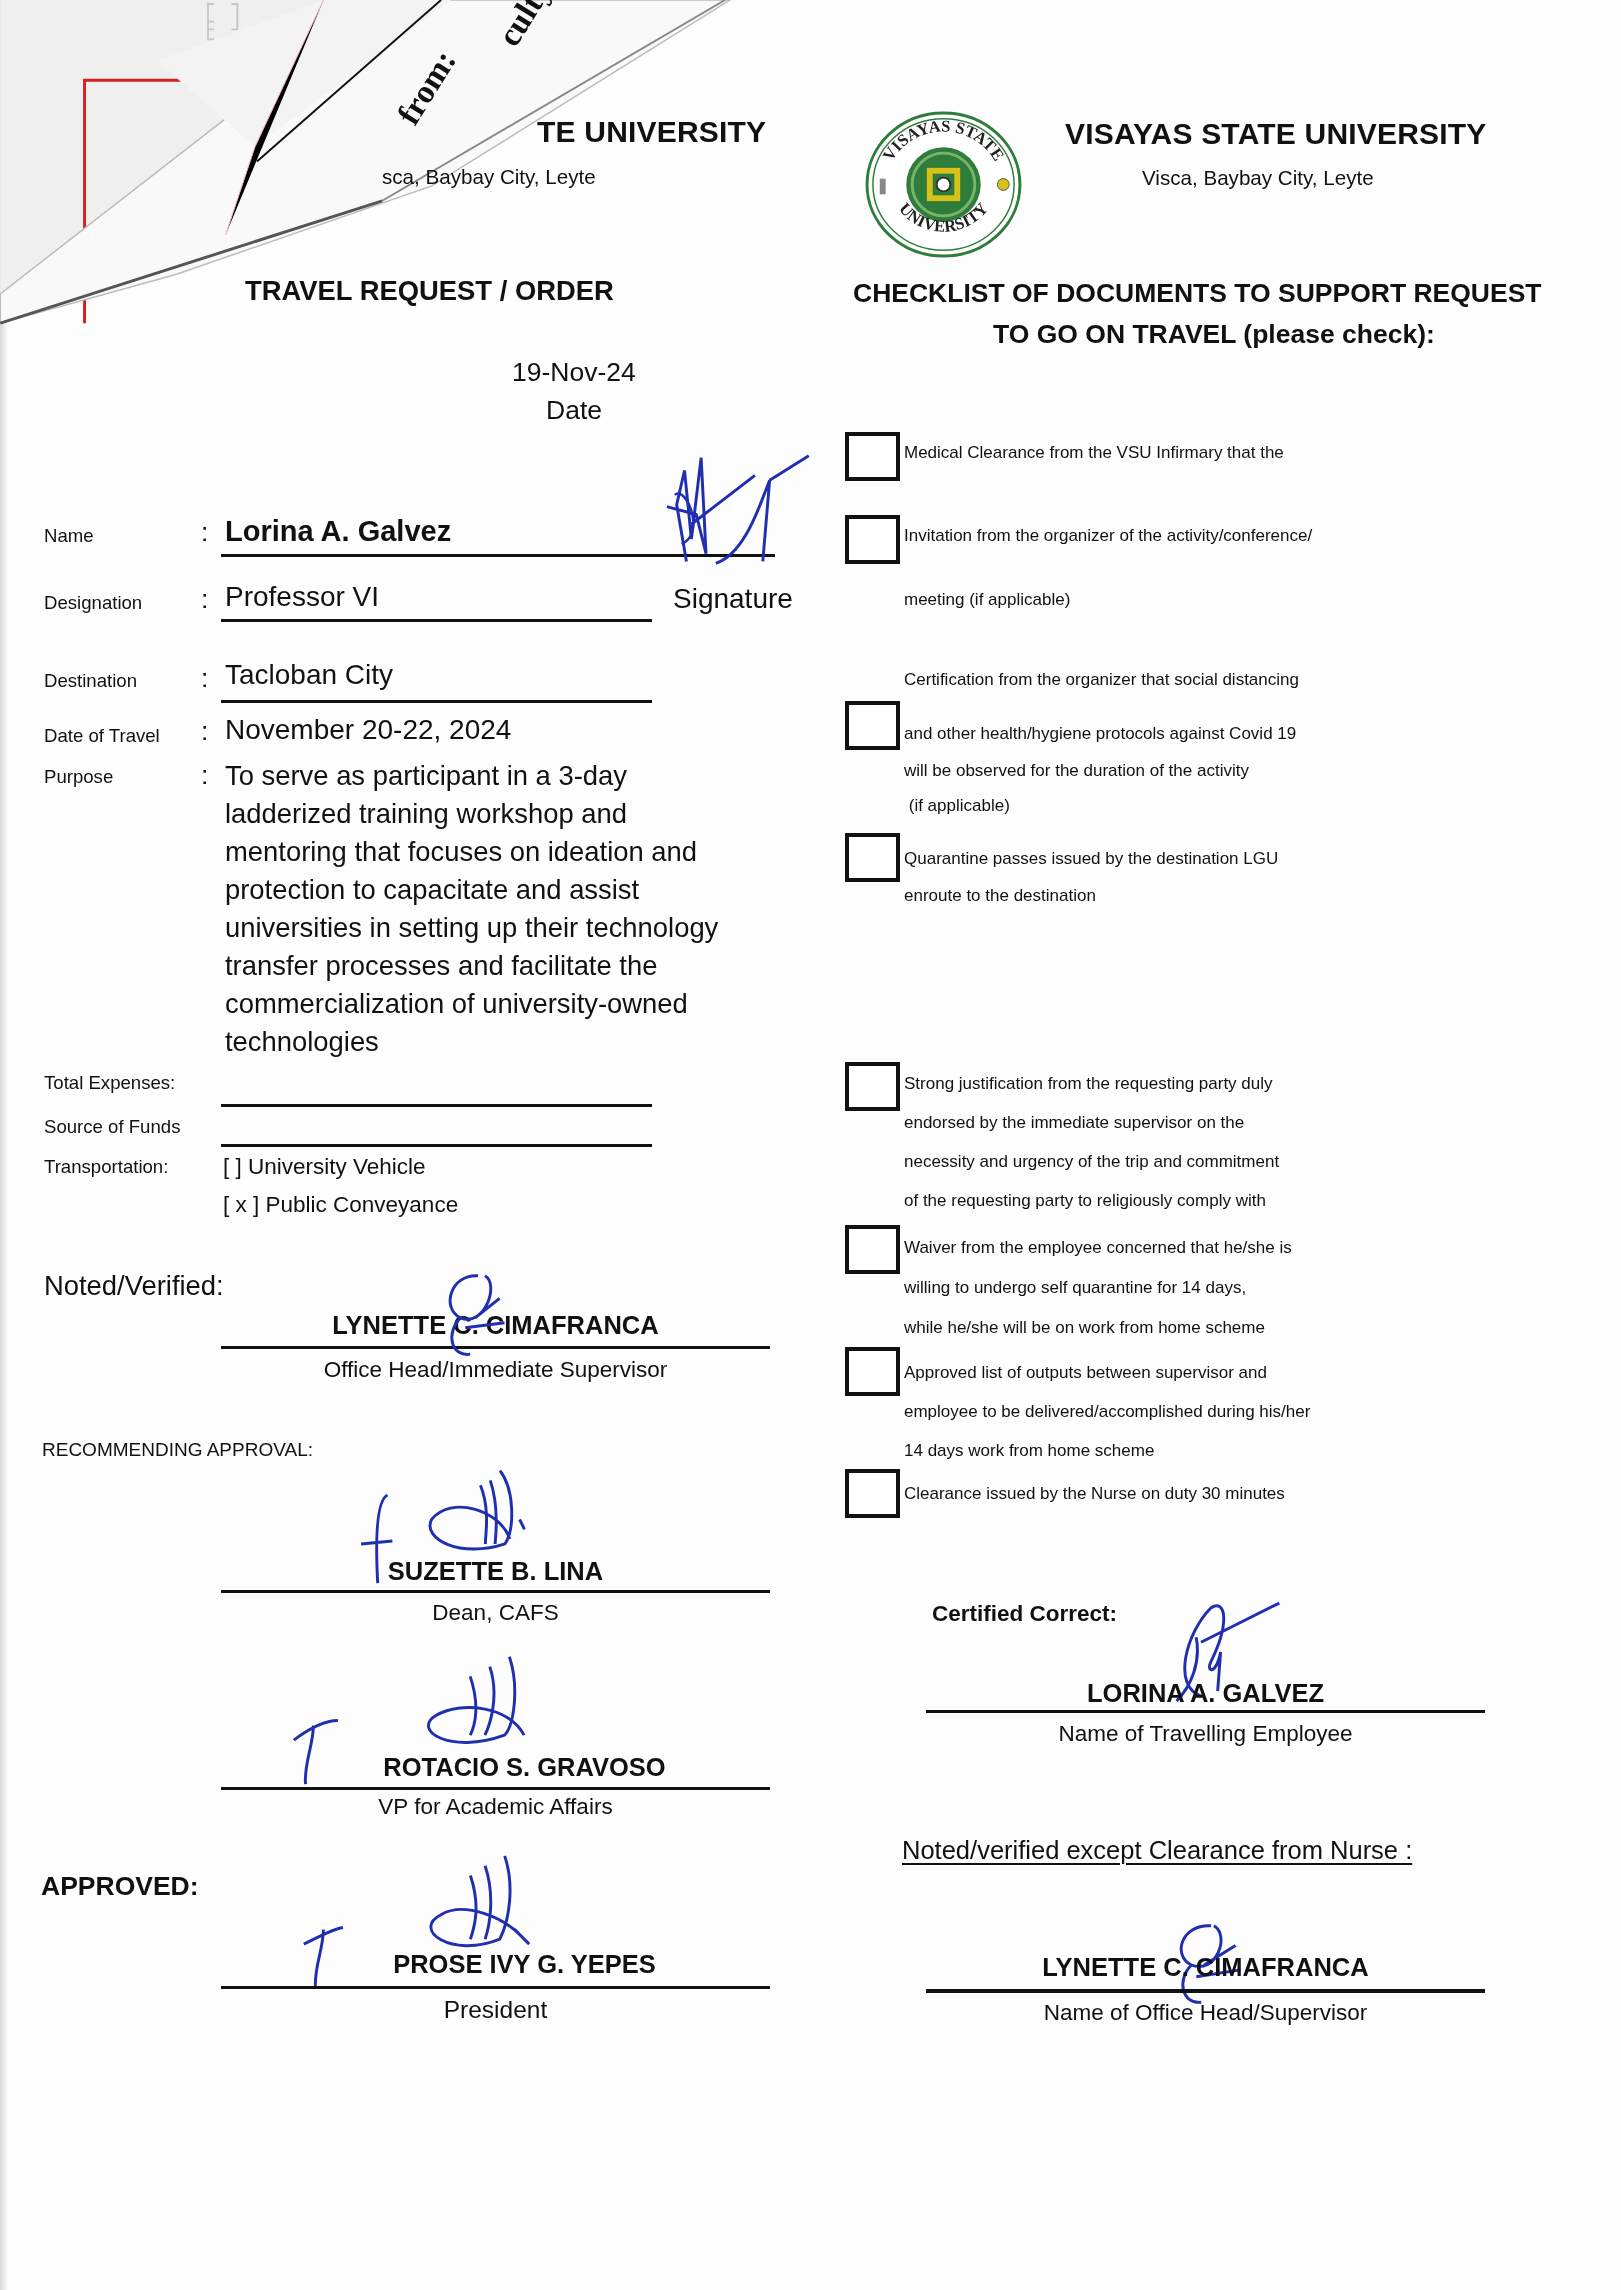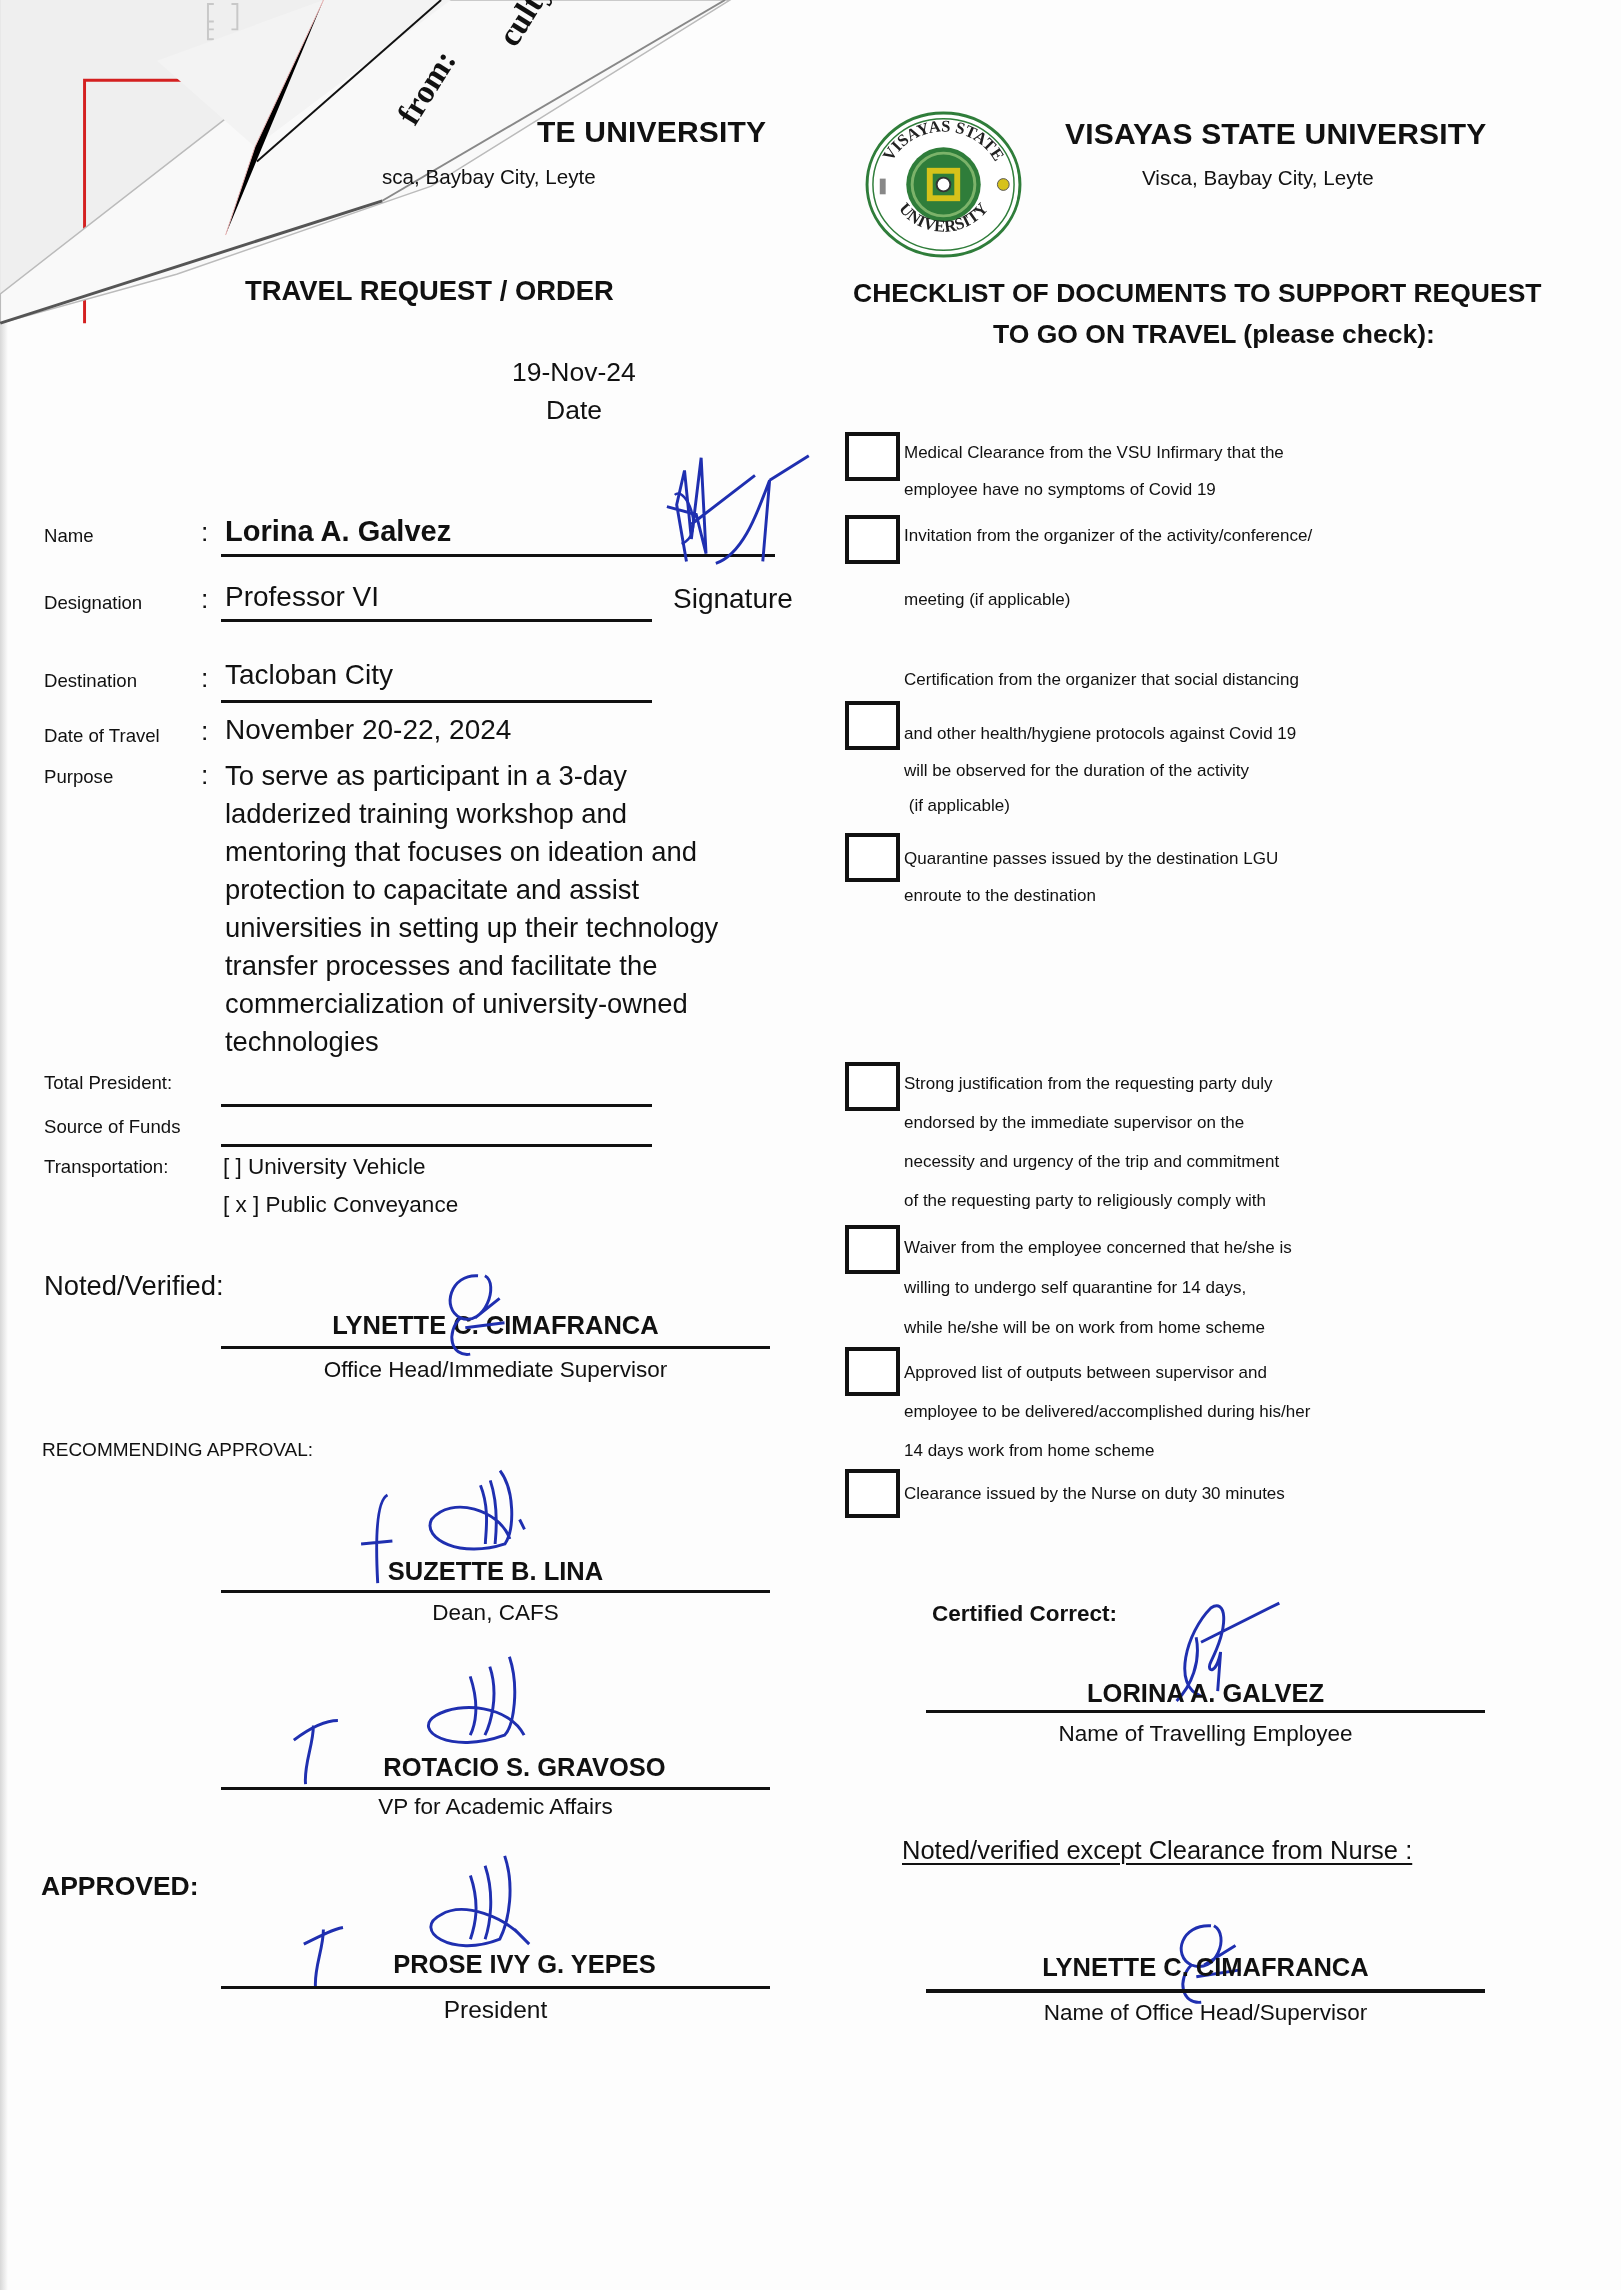--- a/index.html
+++ b/index.html
@@ -102,21 +102,21 @@
     <div>mentoring that focuses on ideation and</div>
     <div>protection to capacitate and assist</div>
     <div>universities in setting up their technology</div>
     <div>transfer processes and  facilitate the</div>
     <div>commercialization of university-owned</div>
     <div>technologies</div>
   </div>
 </div>
 
 <div>
-  <div class="abs lbl-sm" style="left:44px;top:1072px;">Total President:</div>
+  <div class="abs lbl-sm" style="left:44px;top:1072px;">Total Expenses:</div>
   <div class="line" style="left:221px;top:1104px;width:431px;"></div>
 </div>
 <div>
   <div class="abs lbl-sm" style="left:44px;top:1116px;">Source of Funds</div>
   <div class="line" style="left:221px;top:1144px;width:431px;"></div>
 </div>
 <div>
   <div class="abs lbl-sm" style="left:44px;top:1156px;">Transportation:</div>
   <div class="abs" style="left:223px;top:1154px;font-size:22.5px;">
     <span>[  ]</span>
@@ -192,21 +192,20 @@
 <div class="abs hdr-sub" style="left:1142px;top:166px;">Visca, Baybay City, Leyte</div>
 
 <div class="abs" style="left:853px;top:278px;font-size:26.5px;font-weight:bold;">CHECKLIST OF DOCUMENTS TO SUPPORT REQUEST</div>
 <div class="abs" style="left:993px;top:319px;font-size:26.5px;font-weight:bold;">TO GO ON TRAVEL (please check):</div>
 
 <div>
 
   <div class="chk" style="left:845px;top:432px;"></div>
   <div class="abs check-text" style="left:904px;top:434px;">
     <div>Medical Clearance from the VSU Infirmary that the</div>
-    <div>employee have no symptoms of Covid 19</div>
   </div>
 
   <div class="chk" style="left:845px;top:515px;"></div>
   <div class="abs check-text" style="left:904px;top:517px;">
     <div>Invitation from the organizer of the activity/conference/</div>
     <div style="margin-top:27.4px;">meeting (if applicable)</div>
   </div>
 
   <div class="chk" style="left:845px;top:701px;"></div>
   <div class="abs check-text" style="left:904px;top:661px;">

